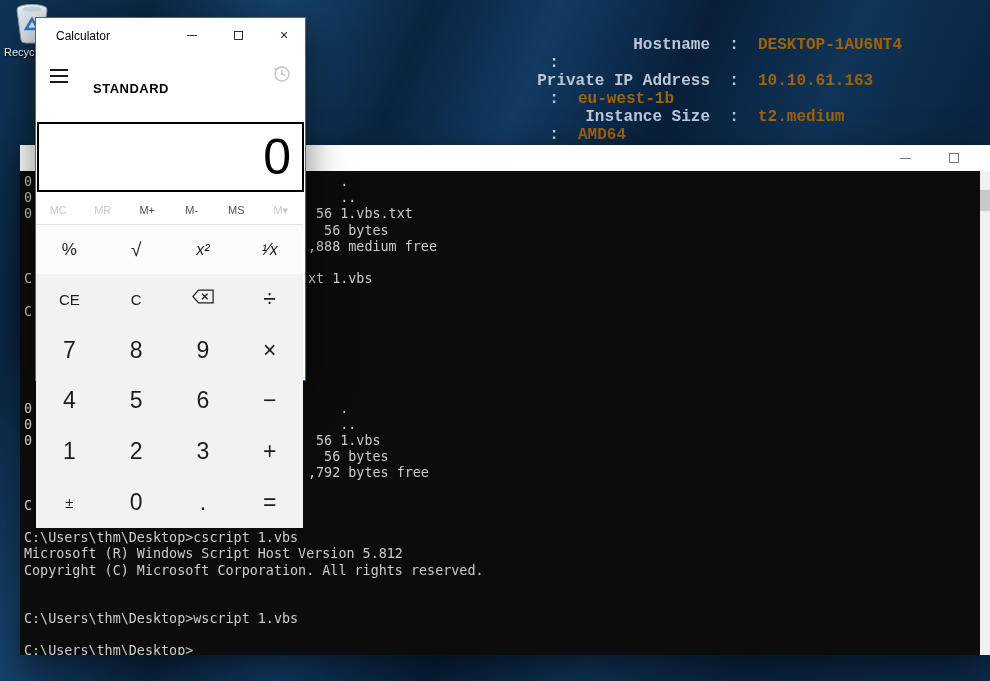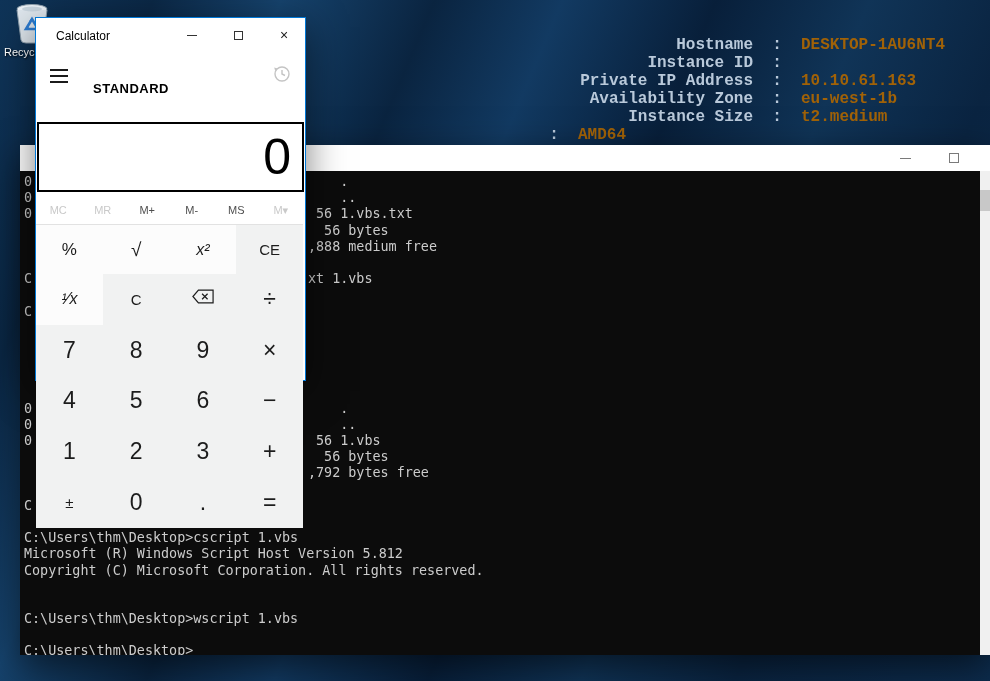--- a/index.html
+++ b/index.html
@@ -9,21 +9,21 @@
     position:relative;
     background:linear-gradient(113deg,
       #0f3458 0%, #0b2846 12%, #16436d 22%, #0a2440 34%,
       #123a62 44%, #081f3a 56%, #103457 68%, #0a2441 80%, #0d2c4d 100%);
   }
 
   
   .bginfo { position:absolute; left:530px; top:36px; font-family:"Liberation Mono", monospace;
             font-weight:bold; font-size:16px; line-height:18px; }
   .bg-row { display:flex; }
-  .bg-label { width:180px; text-align:right; color:#b9c9da; white-space:pre;margin-left:43px; }
+  .bg-label { width:180px; text-align:right; color:#b9c9da; white-space:pre; }
   .bg-colon { width:48px; text-align:center; color:#b9c9da; }
   .bg-value { color:#a16207; white-space:pre; }
 
   
   .recycle-bin { position:absolute; left:4px; top:2px; width:56px; text-align:center; }
   .recycle-bin svg { display:block; margin:0 auto; }
   .recycle-label { margin-top:2px; font-size:11px; color:#fff; white-space:nowrap;
                    text-shadow:1px 1px 2px rgba(0,0,0,.9); }
 
   
@@ -91,30 +91,28 @@
 </head>
 <body>
 
 <div class="bginfo">
     <div class="bg-row">
       <span class="bg-label">Hostname</span>
       <span class="bg-colon">:</span>
       <span class="bg-value">DESKTOP-1AU6NT4</span>
     </div>
     <div class="bg-row">
-      <span class="bg-label">Instance ID</span>
       <span class="bg-colon">:</span>
     </div>
     <div class="bg-row">
       <span class="bg-label">Private IP Address</span>
       <span class="bg-colon">:</span>
       <span class="bg-value">10.10.61.163</span>
     </div>
     <div class="bg-row">
-      <span class="bg-label">Availability Zone</span>
       <span class="bg-colon">:</span>
       <span class="bg-value">eu-west-1b</span>
     </div>
     <div class="bg-row">
       <span class="bg-label">Instance Size</span>
       <span class="bg-colon">:</span>
       <span class="bg-value">t2.medium</span>
     </div>
     <div class="bg-row">
       <span class="bg-colon">:</span>
@@ -310,22 +308,22 @@
       <button class="mem-btn">M+</button>
       <button class="mem-btn">M-</button>
       <button class="mem-btn">MS</button>
       <button class="mem-btn disabled">M▾</button>
     </div>
   <div class="mem-divider"></div>
   <div class="keypad">
       <button class="calc-key fn">%</button>
       <button class="calc-key fn sqrt">√</button>
       <button class="calc-key fn ital">x²</button>
+      <button class="calc-key fn ital">¹⁄x</button>
       <button class="calc-key small">CE</button>
-      <button class="calc-key fn ital">¹⁄x</button>
       <button class="calc-key small">C</button>
       <button class="calc-key"><svg width="22" height="15" viewBox="0 0 24 16">
           <path d="M7 1 L23 1 L23 15 L7 15 L1 8 Z" fill="none" stroke="#1c1c1c" stroke-width="1.3"></path>
           <path d="M11 5 L17 11 M17 5 L11 11" stroke="#1c1c1c" stroke-width="1.3"></path>
         </svg></button>
       <button class="calc-key op">÷</button>
       <button class="calc-key digit">7</button>
       <button class="calc-key digit">8</button>
       <button class="calc-key digit">9</button>
       <button class="calc-key op">×</button>

